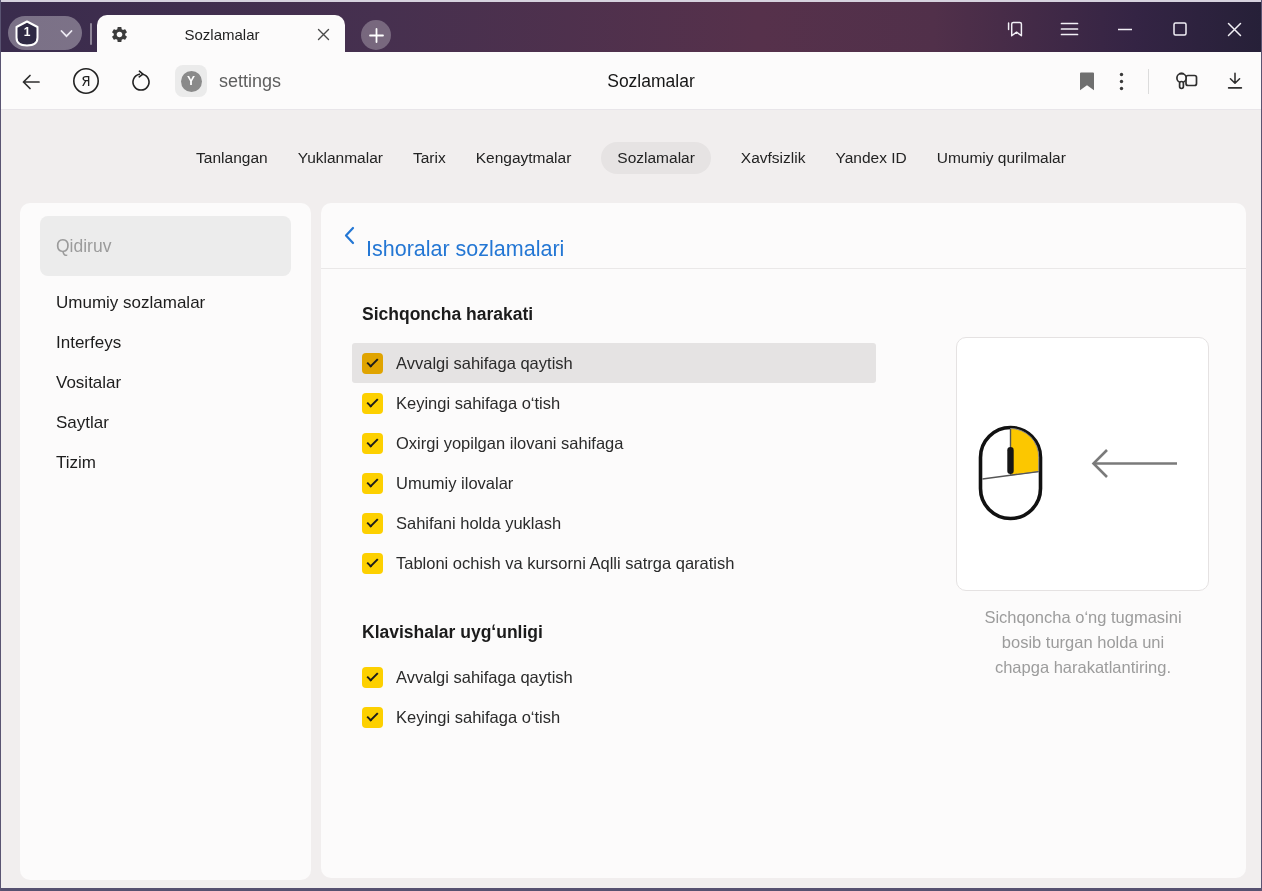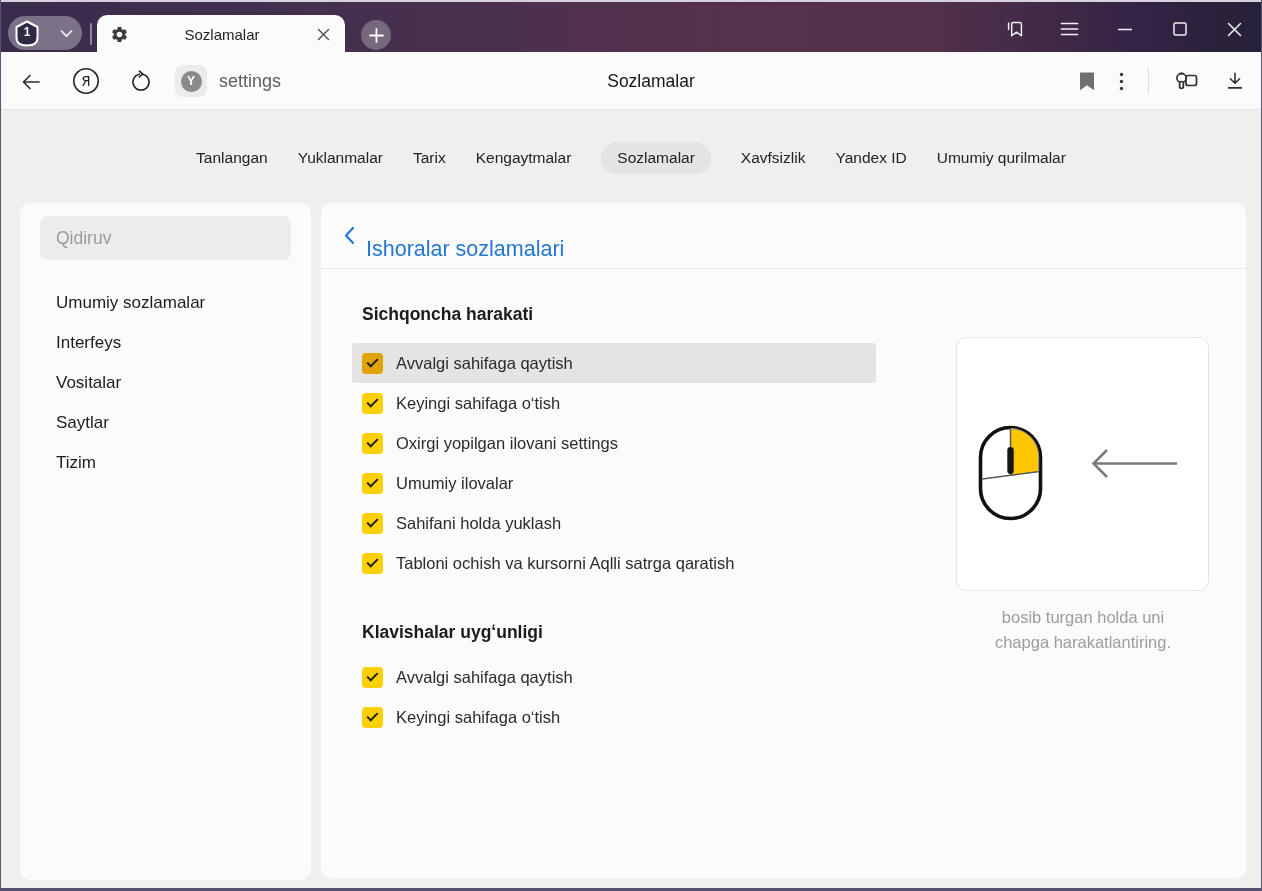--- a/index.html
+++ b/index.html
@@ -52,21 +52,21 @@
 
   
   .nav { position:absolute; top:138px; left:0; right:0; height:36px; display:flex;
      justify-content:center; align-items:flex-end; gap:30px; font-size:15.5px; color:#232323; }
   .nav-tab { padding:7px 0; cursor:pointer; white-space:nowrap; }
   .nav-tab.active { background:#e6e3e3; border-radius:17px; padding:7px 16px; }
 
   
   .sidebar { position:absolute; left:20px; top:203px; width:291px; height:677px;
      background:#fcfbfb; border-radius:10px; }
-  .search-input { position:absolute; left:20px; top:13px; width:251px; height:44px; background:#ececec;
+  .search-input { position:absolute; left:20px; top:13px; width:251px; height:60px; background:#ececec;
      border:none; border-radius:8px; padding:0 16px; font-size:17.5px; color:#333;
      font-family:inherit; outline:none; }
   .search-input::placeholder { color:#9b9b9b; }
   .side-items { position:absolute; top:80px; left:0; right:0; }
   .side-item { height:40px; display:flex; align-items:center; padding-left:36px;
      font-size:17px; color:#1d1d1d; cursor:pointer; }
 
   
   .main { position:absolute; left:321px; top:203px; width:925px; height:675px;
      background:#fcfbfb; border-radius:10px; }
@@ -264,21 +264,21 @@
         <div class="check-row">
           <span class="checkbox">
               <span class="checkmark"></span>
             </span>
           <span class="check-label">Keyingi sahifaga oʻtish</span>
         </div>
         <div class="check-row">
           <span class="checkbox">
               <span class="checkmark"></span>
             </span>
-          <span class="check-label">Oxirgi yopilgan ilovani settings</span>
+          <span class="check-label">Oxirgi yopilgan ilovani sahifaga</span>
         </div>
         <div class="check-row">
           <span class="checkbox">
               <span class="checkmark"></span>
             </span>
           <span class="check-label">Umumiy ilovalar</span>
         </div>
         <div class="check-row">
           <span class="checkbox">
               <span class="checkmark"></span>
@@ -315,20 +315,21 @@
           <rect x="23.5" y="89.5" width="60" height="91" rx="30" ry="30" fill="#ffffff" stroke="#111111" stroke-width="3.6"></rect>
           <path d="M53.5 90.5 A 28.2 28.2 0 0 1 81.7 119.5 L 81.7 133.6 L 53.5 137.2 Z" fill="#fcc700" stroke="#8a8a8a" stroke-width="1"></path>
           <path d="M53.5 91 V 136.5" stroke="#555555" stroke-width="1.4"></path>
           <path d="M25.4 141 L 81.7 133.6" stroke="#555555" stroke-width="1.4"></path>
           <rect x="50.3" y="109" width="6.4" height="27" rx="3.2" fill="#161616"></rect>
           <path d="M137 125.5 H 220" stroke="#7a7a7a" stroke-width="2.6"></path>
           <polyline points="150,112 136.5,125.5 150,139" fill="none" stroke="#7a7a7a" stroke-width="2.6" stroke-linejoin="miter"></polyline>
         </svg>
       </div>
       <div class="illus-caption">
+        <div>Sichqoncha oʻng tugmasini</div>
         <div>bosib turgan holda uni</div>
         <div>chapga harakatlantiring.</div>
       </div>
     </div>
   </div>
 
   <div class="bottom-edge"></div>
 </div>
 
 </body></html>

